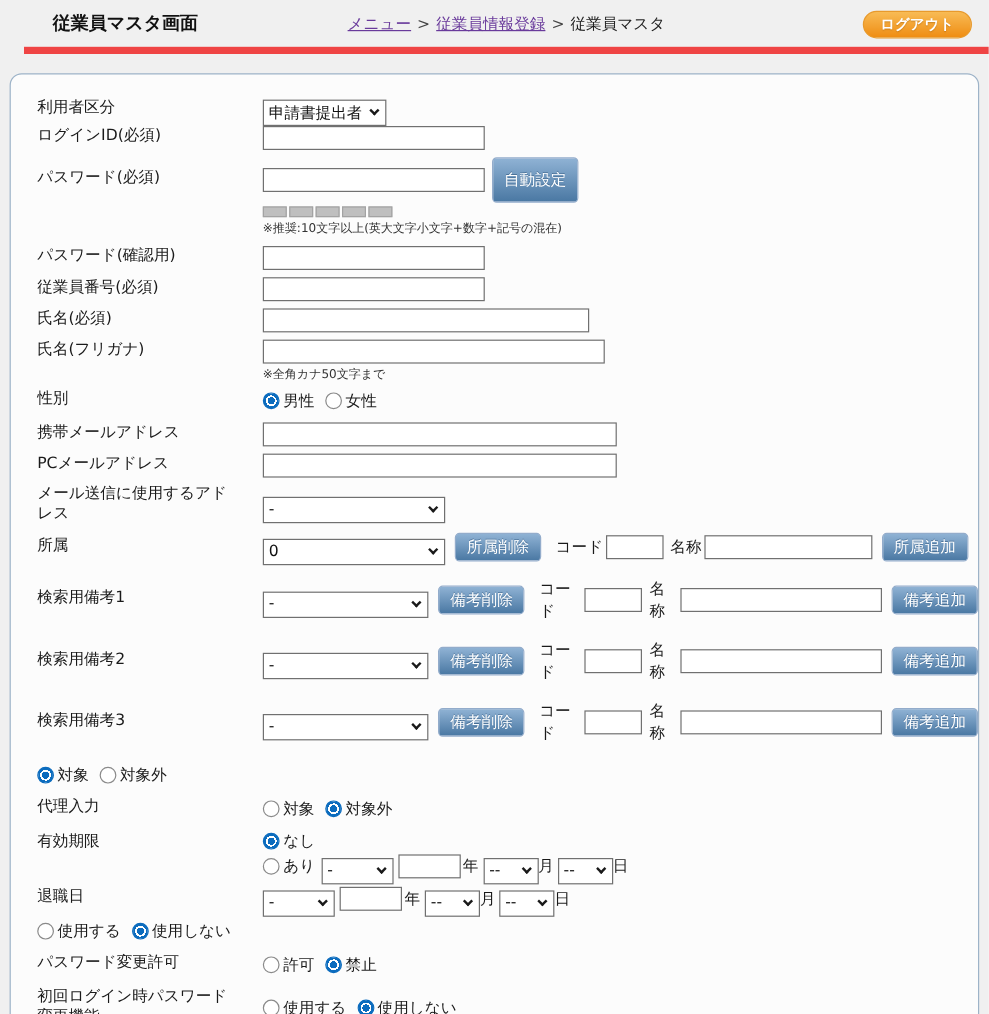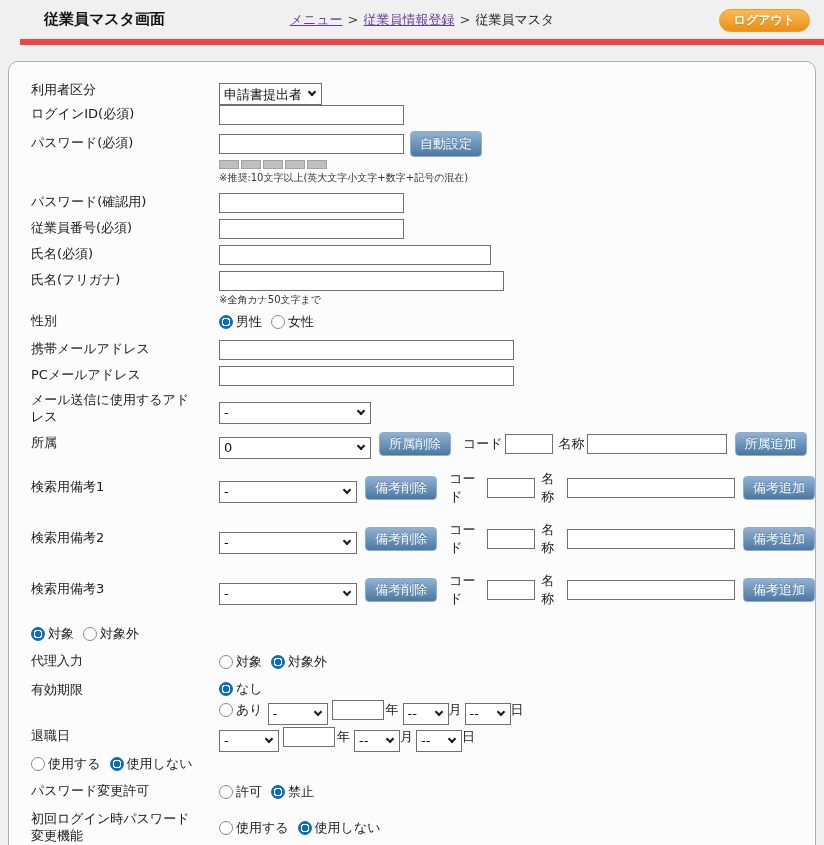--- a/index.html
+++ b/index.html
@@ -56,21 +56,21 @@
     transform:rotate(45deg); pointer-events:none;
   }
   .sw103{width:103px} .sw152{width:152px} .sw60{width:60px} .sw46{width:46px}
   
   .btn-blue {
     height:24px; padding:0 9px; background:linear-gradient(#8fb2d4,#4a78a3);
     border:1px solid #93accb; border-radius:4px; color:#fff; font-size:13px;
     cursor:pointer; text-shadow:0 -1px 0 rgba(0,40,80,.35); font-family:inherit;
     white-space:nowrap;
   }
-  .btn-auto { height:26px; margin-left:6px; }
+  .btn-auto { height:38px; margin-left:6px; }
   
   .meter { display:flex; gap:2px; }
   .seg { width:20px; height:9px; background:#bfbfbf; border:1px solid #a3a3a3; }
   .note { font-size:10px; font-weight:normal; color:#333; letter-spacing:0; }
   
   .radio-opt { display:inline-flex; align-items:center; cursor:pointer; margin-right:9px; }
   .radio {
     width:14px; height:14px; border-radius:50%; background:#fff;
     border:1px solid #8a8a8a; display:inline-block; flex:none;
   }

